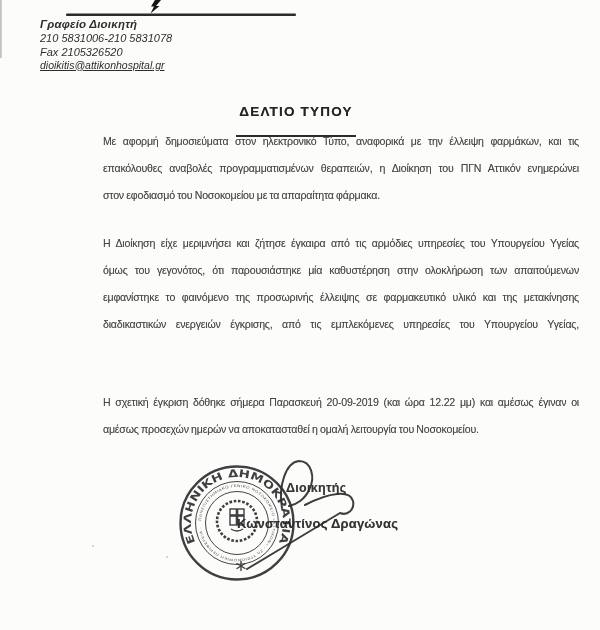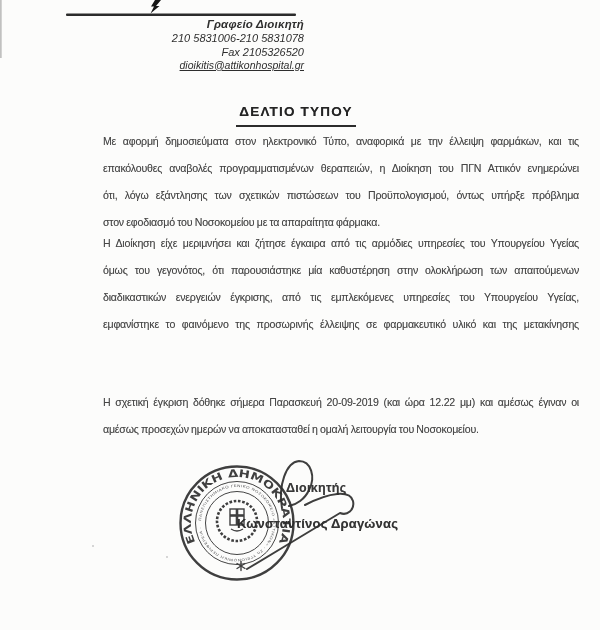--- a/index.html
+++ b/index.html
@@ -2,30 +2,30 @@
 <html><head>
 <meta charset="utf-8">
 <style>
   html,body{margin:0;padding:0;}
   body{
     width:600px;height:630px;position:relative;overflow:hidden;
     background:#fcfcfb;
     font-family:"Liberation Sans",sans-serif;
   }
   
-  .lh-line{position:absolute;left:52px;width:252px;text-align:right;color:#2e2e2e;}
+  .lh-line{position:absolute;left:40px;width:252px;text-align:left;color:#2e2e2e;}
   .lh-office{top:18px;font:italic 700 11.5px "Liberation Sans",sans-serif;letter-spacing:.2px;}
   .lh-phone{top:32px;font:italic 400 11px "Liberation Sans",sans-serif;}
   .lh-fax{top:45.5px;font:italic 400 11px "Liberation Sans",sans-serif;}
   .lh-email{top:58.5px;font:italic 400 10.5px "Liberation Sans",sans-serif;text-decoration:underline;}
   
   .title-wrap{position:absolute;top:102px;left:0;width:592px;text-align:center;}
   .title{
     display:inline-block;font:700 13.5px "Liberation Sans",sans-serif;
-    letter-spacing:1.2px;color:#242424;border-bottom:2px solid #2c2c2c;padding:0 3px 6px 3px;
+    letter-spacing:1.2px;color:#242424;border-bottom:2px solid #2c2c2c;padding:0 3px 16px 3px;
     text-shadow:0 0 .4px rgba(40,40,40,.6);
   }
   
   #body-col{position:absolute;left:0;top:0;width:600px;height:630px;}
   .para{position:absolute;left:66px;width:476px;color:#474747;
     font:400 10.6px "Liberation Sans",sans-serif;letter-spacing:-.2px;word-spacing:-.4px;
     text-shadow:0 0 .5px rgba(80,80,80,.45);margin-left:37px;}
   .p0{top:128px}.p1{top:230px}.p2{top:389px}
   .bline{line-height:27px;height:27px;text-align:justify;text-align-last:justify;overflow:visible;}
   .bline.last{text-align-last:left;}
@@ -48,28 +48,27 @@
 <div class="lh-line lh-email">dioikitis@attikonhospital.gr</div>
 
 <div class="title-wrap">
   <span class="title">ΔΕΛΤΙΟ ΤΥΠΟΥ</span>
 </div>
 
 <div id="body-col">
     <div class="para p0">
       <div class="bline" style="">Με αφορμή δημοσιεύματα στον ηλεκτρονικό Τύπο, αναφορικά με την έλλειψη φαρμάκων, και τις</div>
       <div class="bline" style="">επακόλουθες αναβολές προγραμματισμένων θεραπειών, η Διοίκηση του ΠΓΝ Αττικόν ενημερώνει</div>
-      <div class="bline" style="">ότι, λόγω εξάντλησης των σχετικών πιστώσεων του Προϋπολογισμού, όντως υπήρξε πρόβλημα</div>
       <div class="bline last" style="">στον εφοδιασμό του Νοσοκομείου με τα απαραίτητα φάρμακα.</div>
     </div>
     <div class="para p1">
       <div class="bline" style="">Η Διοίκηση είχε μεριμνήσει και ζήτησε έγκαιρα από τις αρμόδιες υπηρεσίες του Υπουργείου Υγείας</div>
       <div class="bline" style="">όμως του γεγονότος, ότι παρουσιάστηκε μία καθυστέρηση στην ολοκλήρωση των απαιτούμενων</div>
+      <div class="bline" style="">εμφανίστηκε το φαινόμενο της προσωρινής έλλειψης σε φαρμακευτικό υλικό και της μετακίνησης</div>
       <div class="bline" style="">διαδικαστικών ενεργειών έγκρισης, από τις εμπλεκόμενες υπηρεσίες του Υπουργείου Υγείας,</div>
-      <div class="bline" style="">εμφανίστηκε το φαινόμενο της προσωρινής έλλειψης σε φαρμακευτικό υλικό και της μετακίνησης</div>
     </div>
     <div class="para p2">
       <div class="bline" style="">Η σχετική έγκριση δόθηκε σήμερα Παρασκευή 20-09-2019 (και ώρα 12.22 μμ) και αμέσως έγιναν οι</div>
       <div class="bline last" style="">αμέσως προσεχών ημερών να αποκατασταθεί η ομαλή λειτουργία του Νοσοκομείου.</div>
     </div>
   </div>
 
 <div class="signoff-role">Διοικητής</div>
 <div class="signoff-name">Κωνσταντίνος Δραγώνας</div>
 

